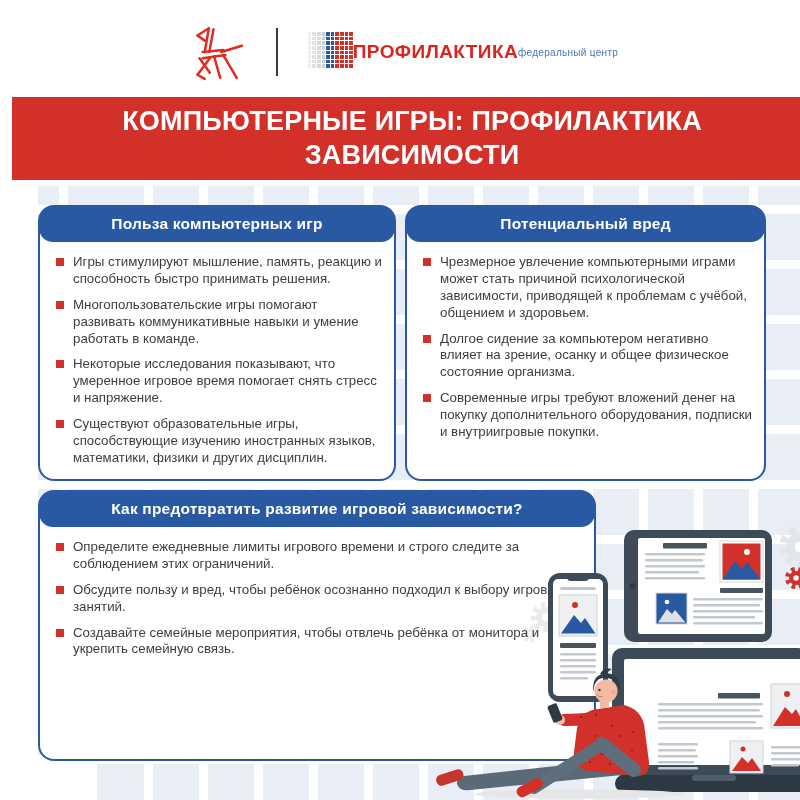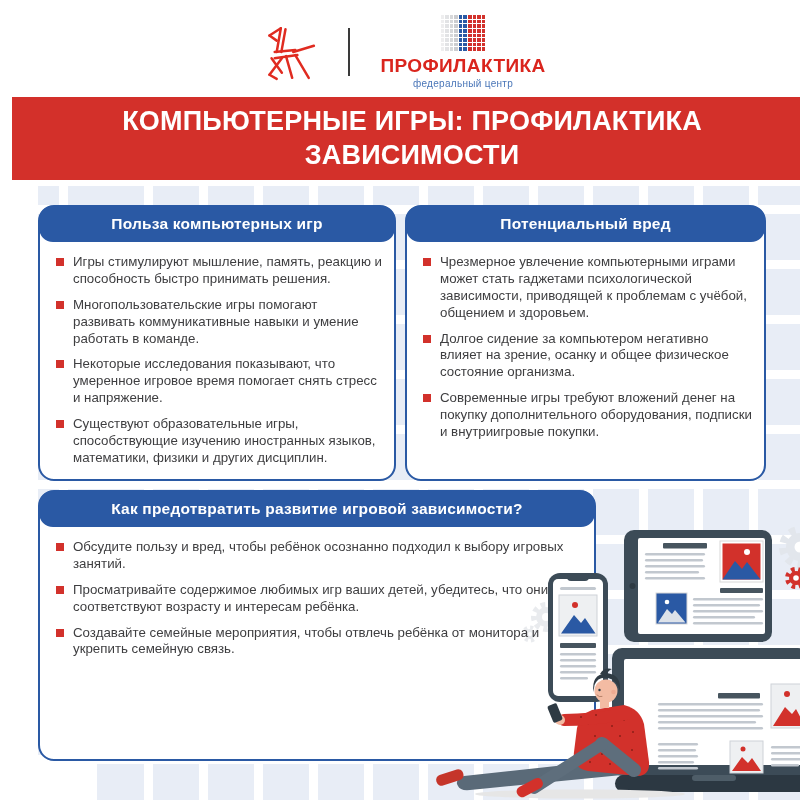--- a/index.html
+++ b/index.html
@@ -18,21 +18,21 @@
   }
   .cover{position:absolute;background:#fff;z-index:0;}
   .cover-left{left:0;top:186px;bottom:0;width:38px;}
   .cover-bl{left:0;bottom:0;width:97px;height:43px;}
 
   
   .brand{position:absolute;top:12px;left:0;width:100%;height:80px;
     display:flex;align-items:center;justify-content:center;gap:30px;z-index:2;}
   .brand-goat{width:64px;height:62px;flex:0 0 auto;}
   .brand-divider{width:2px;height:48px;background:#3a3a3a;}
-  .brand-text{display:flex;flex-direction:column;align-items:center;}
+  .brand-text{display:flex;flex-direction:row;align-items:center;}
   .brand-mark{display:grid;grid-template-columns:repeat(10,3.6px);gap:1px;margin-bottom:4px;}
   .brand-mark span{width:3.6px;height:3.6px;display:block;}
   .brand-name{font-size:19px;font-weight:800;color:#da251d;letter-spacing:.4px;}
   .brand-subtitle{font-size:10px;color:#4a76b8;margin-top:1px;letter-spacing:.3px;}
 
   
   .banner{position:absolute;top:97px;left:0;width:800px;height:83px;background:#d3302a;
     display:flex;align-items:center;justify-content:center;z-index:1;margin-left:12px;}
   .banner h1{margin:0;max-width:620px;text-align:center;color:#ffffff;
     font-size:27px;line-height:1.25;font-weight:800;letter-spacing:.2px;}
@@ -177,39 +177,39 @@
       <li>Игры стимулируют мышление, память, реакцию и способность быстро принимать решения.</li>
       <li>Многопользовательские игры помогают развивать коммуникативные навыки и умение работать в команде.</li>
       <li>Некоторые исследования показывают, что умеренное игровое время помогает снять стресс и напряжение.</li>
       <li>Существуют образовательные игры, способствующие изучению иностранных языков, математики, физики и других дисциплин.</li>
     </ul>
   </section>
 
   <section class="card card-harm">
     <div class="card-header">Потенциальный вред</div>
     <ul class="card-list">
-      <li>Чрезмерное увлечение компьютерными играми может стать гаджетами психологической зависимости, приводящей к проблемам с учёбой, общением и здоровьем.</li>
+      <li>Чрезмерное увлечение компьютерными играми может стать причиной психологической зависимости, приводящей к проблемам с учёбой, общением и здоровьем.</li>
       <li>Долгое сидение за компьютером негативно влияет на зрение, осанку и общее физическое состояние организма.</li>
       <li>Современные игры требуют вложений денег на покупку дополнительного оборудования, подписки и внутриигровые покупки.</li>
     </ul>
   </section>
 
   <section class="card card-prevention">
     <div class="card-header">Как предотвратить развитие игровой зависимости?</div>
     <svg class="card-gear" width="46" height="50" viewBox="0 0 46 50">
       <circle cx="26" cy="21" r="12" fill="none" stroke="#e9ebee" stroke-width="6" stroke-dasharray="4.5 4"></circle>
       <circle cx="26" cy="21" r="10" fill="#e9ebee"></circle>
         <circle cx="26" cy="21" r="4" fill="#ffffff"></circle>
       <circle cx="10" cy="38" r="6.5" fill="none" stroke="#e9ebee" stroke-width="4" stroke-dasharray="3 3"></circle>
       <circle cx="10" cy="38" r="5" fill="#e9ebee"></circle>
         <circle cx="10" cy="38" r="2" fill="#ffffff"></circle>
     </svg>
     <ul class="card-list">
+      <li>Определите ежедневные лимиты игрового времени и строго следите за соблюдением этих ограничений.</li>
       <li>Обсудите пользу и вред, чтобы ребёнок осознанно подходил к выбору игровых занятий.</li>
-      <li>Просматривайте содержимое любимых игр ваших детей, убедитесь, что они соответствуют возрасту и интересам ребёнка.</li>
       <li>Создавайте семейные мероприятия, чтобы отвлечь ребёнка от монитора и укрепить семейную связь.</li>
     </ul>
   </section>
 
   <svg class="illustration" viewBox="0 0 370 338">
 
     <g>
       <circle cx="370" cy="85" r="17" fill="none" stroke="#e2e6ec" stroke-width="8" stroke-dasharray="6 5.5"></circle>
       <circle cx="370" cy="85" r="14" fill="#e2e6ec"></circle>
         <circle cx="370" cy="85" r="5.5" fill="#ffffff"></circle>

